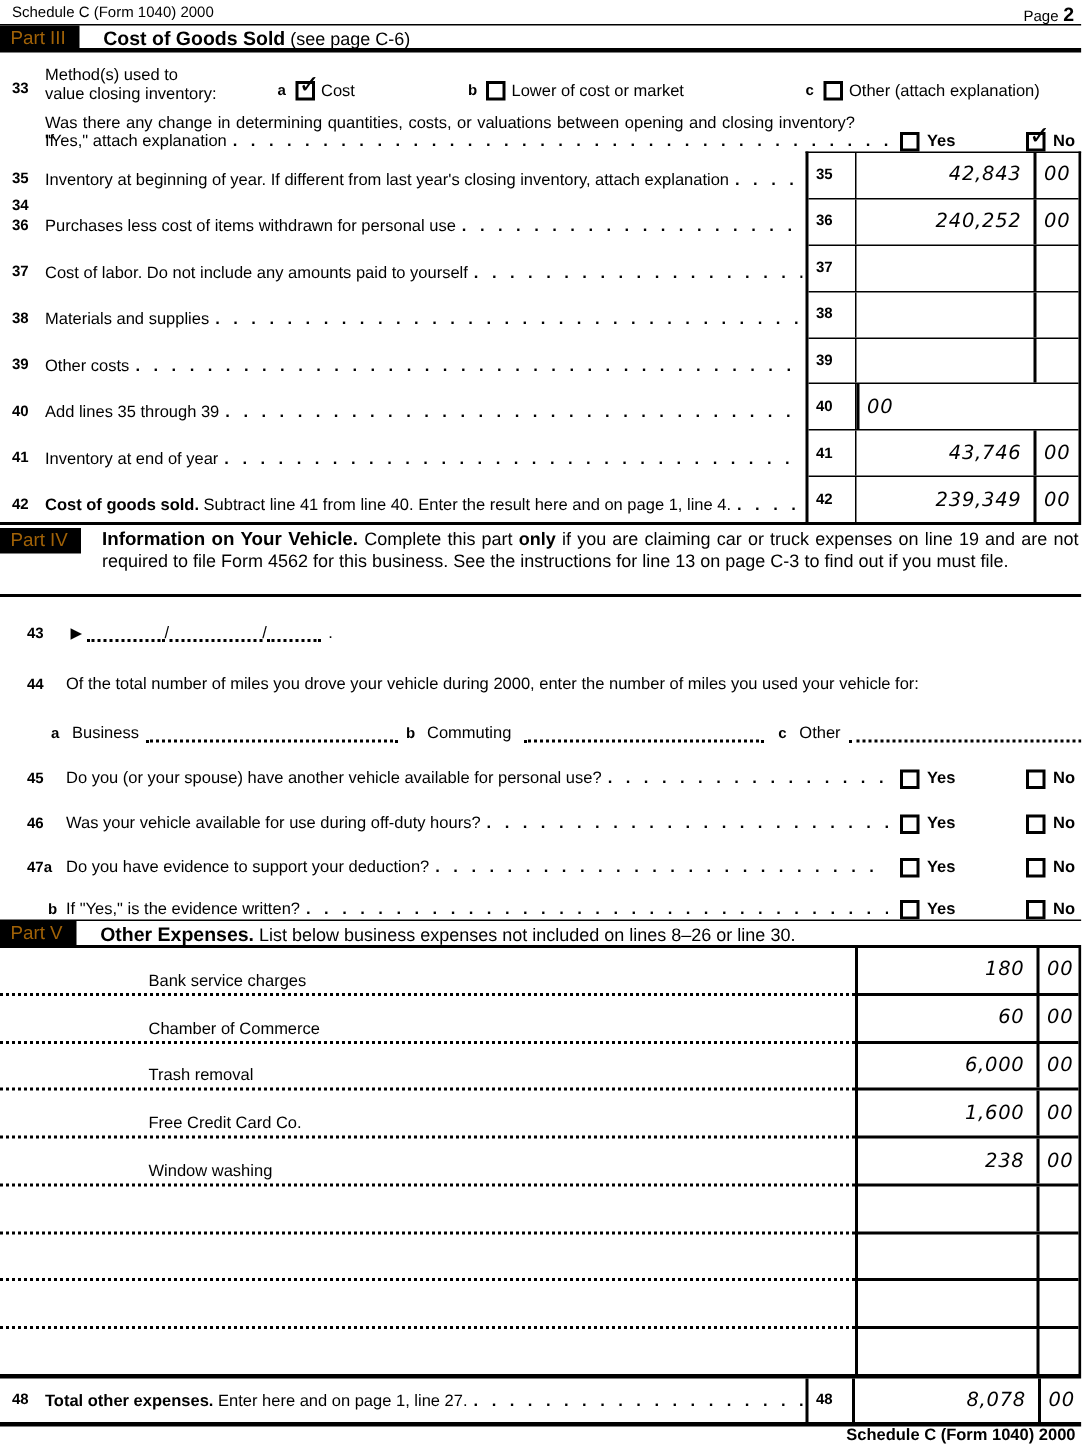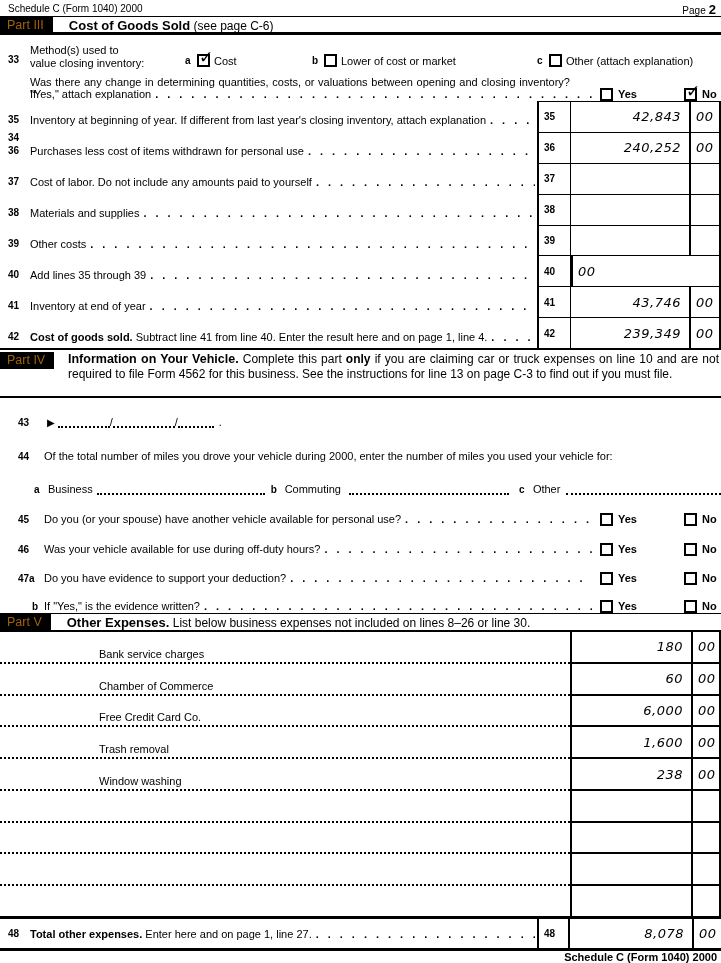--- a/index.html
+++ b/index.html
@@ -228,21 +228,21 @@
         </div>
     </div>
   </div>
 
   <div class="p4-header">
     <div class="part-label abs" style="left:0; top:2px;">Part IV</div>
     <div class="p4-text">
       <span class="b" style="font-size:12.5px;">Information on Your Vehicle.</span>
       <span>Complete this part</span>
       <span class="b">only</span>
-      <span>if you are claiming car or truck expenses on line 10 and are not required to file Form 4562 for this business. See the instructions for line 13 on page C-3 to find out if you must file.</span>
+      <span>if you are claiming car or truck expenses on line 19 and are not required to file Form 4562 for this business. See the instructions for line 13 on page C-3 to find out if you must file.</span>
     </div>
   </div>
 
   <div class="lrow" style="top:414px;">
     <span class="lnum-w">43</span>
     <span class="arrow">▶</span>
     <span class="dotfill" style="width:52px;"></span>
     <span>/</span>
     <span class="dotfill" style="width:62px;"></span>
     <span>/</span>
@@ -328,24 +328,24 @@
   </div>
 
   <div class="p5-desc-col">
     <div class="p5-drow">
         <span>Bank service charges</span>
       </div>
     <div class="p5-drow">
         <span>Chamber of Commerce</span>
       </div>
     <div class="p5-drow">
+        <span>Trash removal</span>
+      </div>
+    <div class="p5-drow">
         <span>Free Credit Card Co.</span>
-      </div>
-    <div class="p5-drow">
-        <span>Trash removal</span>
       </div>
     <div class="p5-drow">
         <span>Window washing</span>
       </div>
     <div class="p5-drow">
         <span></span>
       </div>
     <div class="p5-drow">
         <span></span>
       </div>

